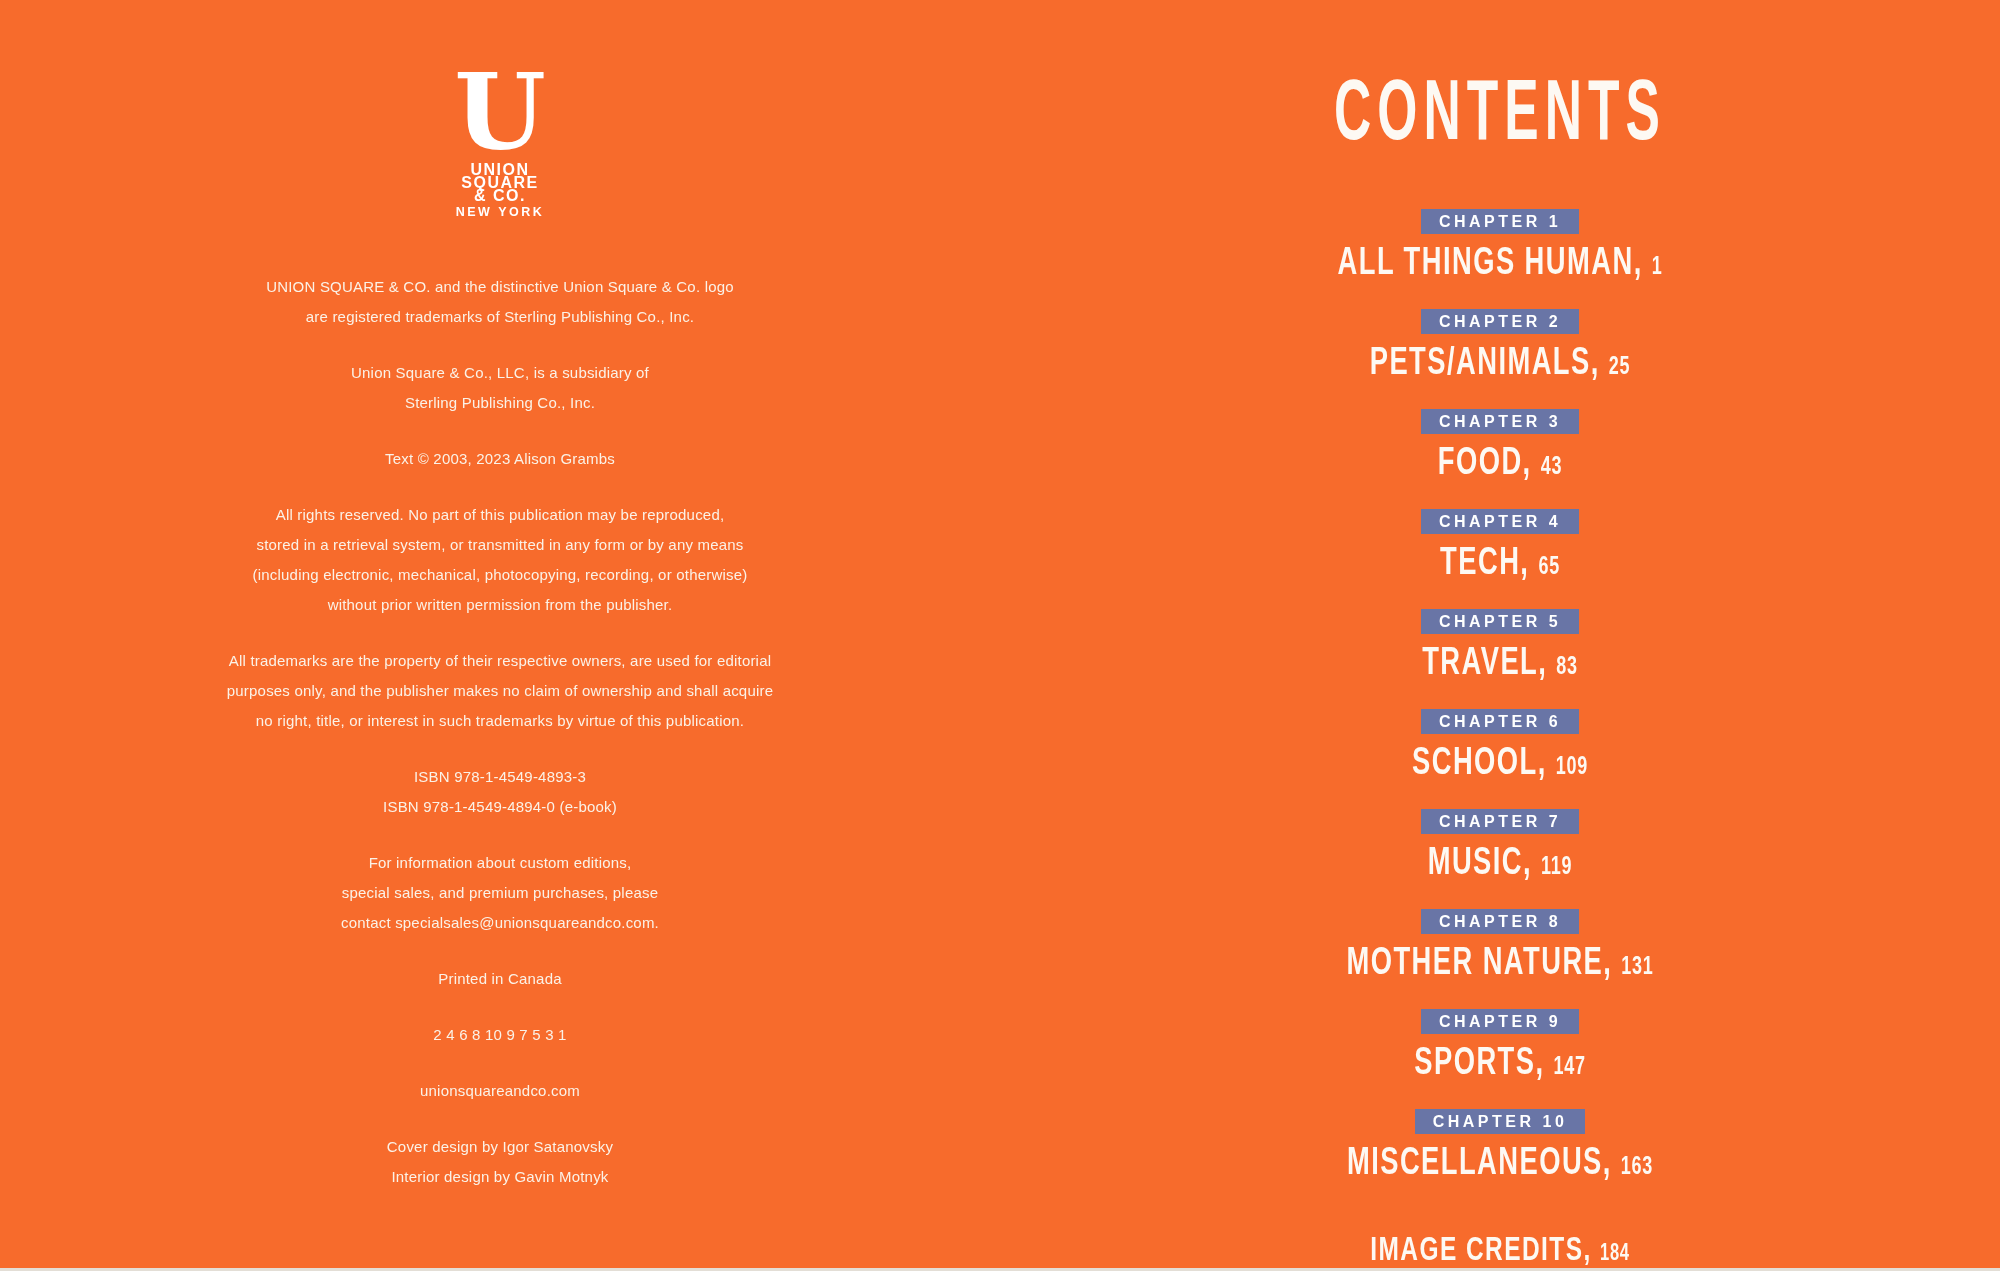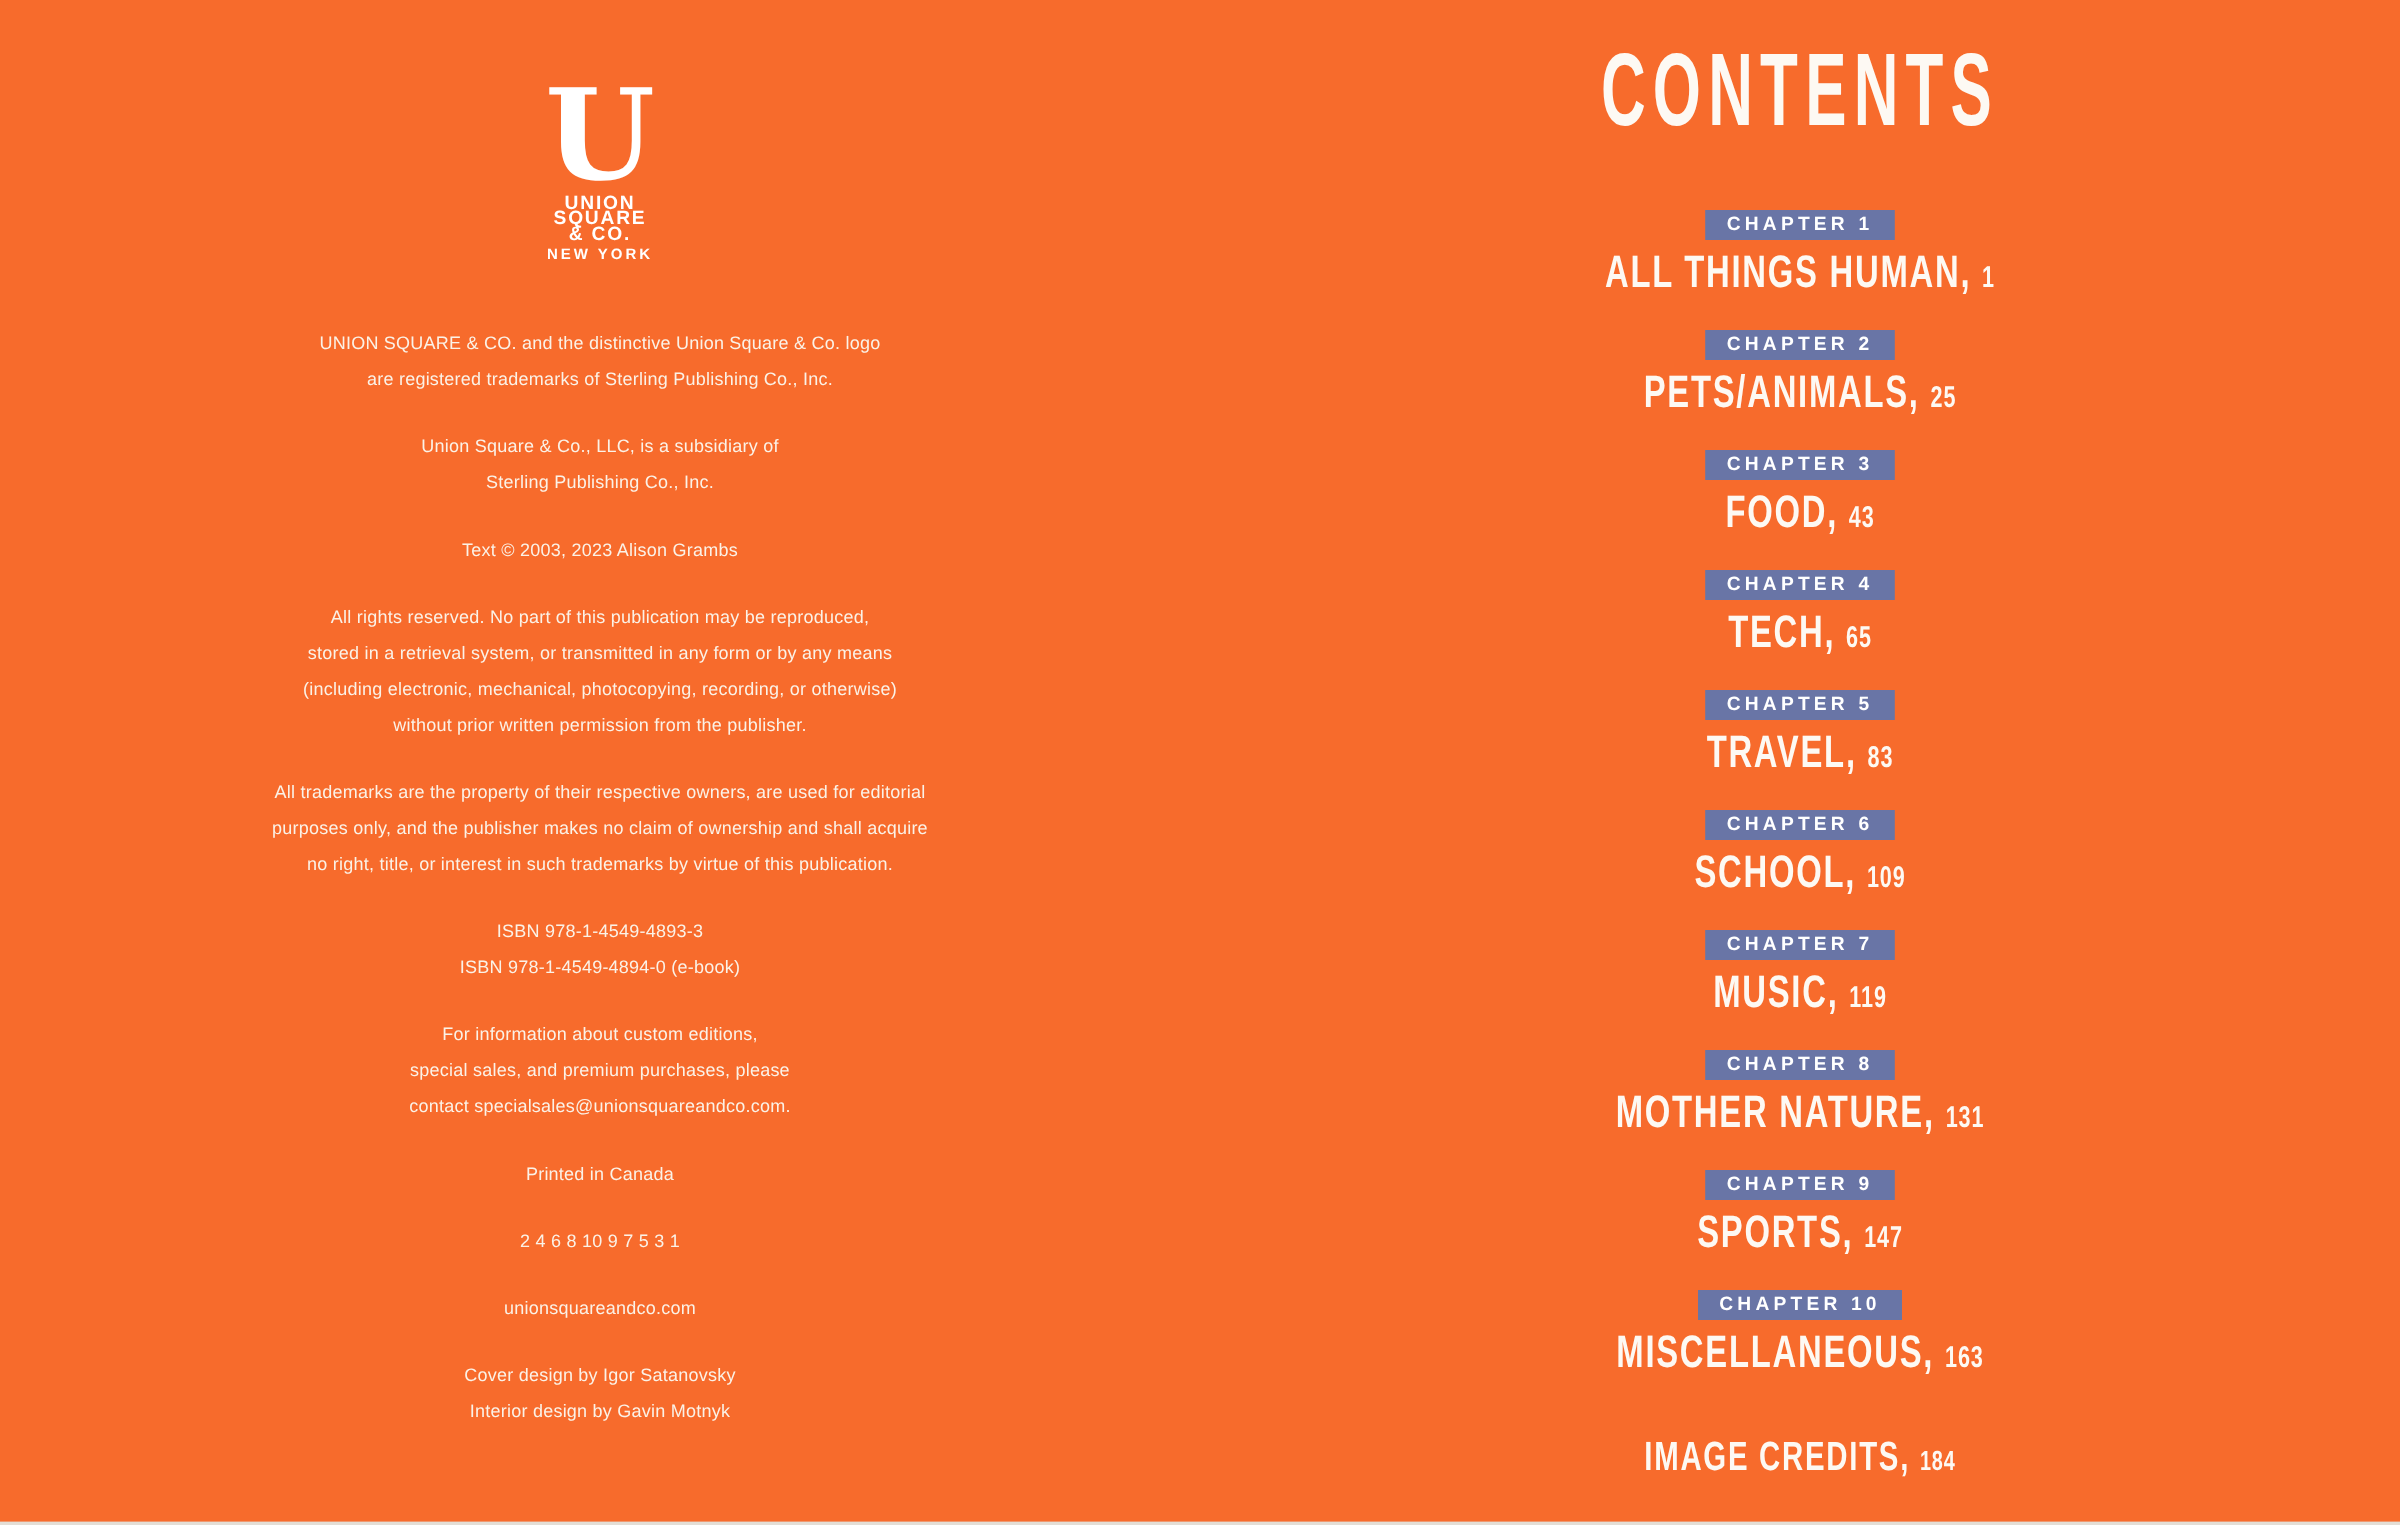--- a/index.html
+++ b/index.html
@@ -40,21 +40,21 @@
   }
   .copy{width:840px;margin:0 auto;}
   .copy p{
     white-space:pre-line;
     font-size:15px;line-height:30px;
     letter-spacing:0.2px;
     margin:0 0 26px 0;
   }
 
   
-  .right-inner{padding-top:32px;text-align:center;color:var(--white);}
+  .right-inner{padding-top:66px;text-align:center;color:var(--white);}
   .contents-title{
     font-size:86px;font-weight:bold;line-height:86px;
     letter-spacing:10px;
     transform:scaleX(0.60);
     margin:0 0 57px 0;
     color:var(--white);
   }
   .chapter{height:100px;}
   .chapter-badge{
     display:inline-block;

